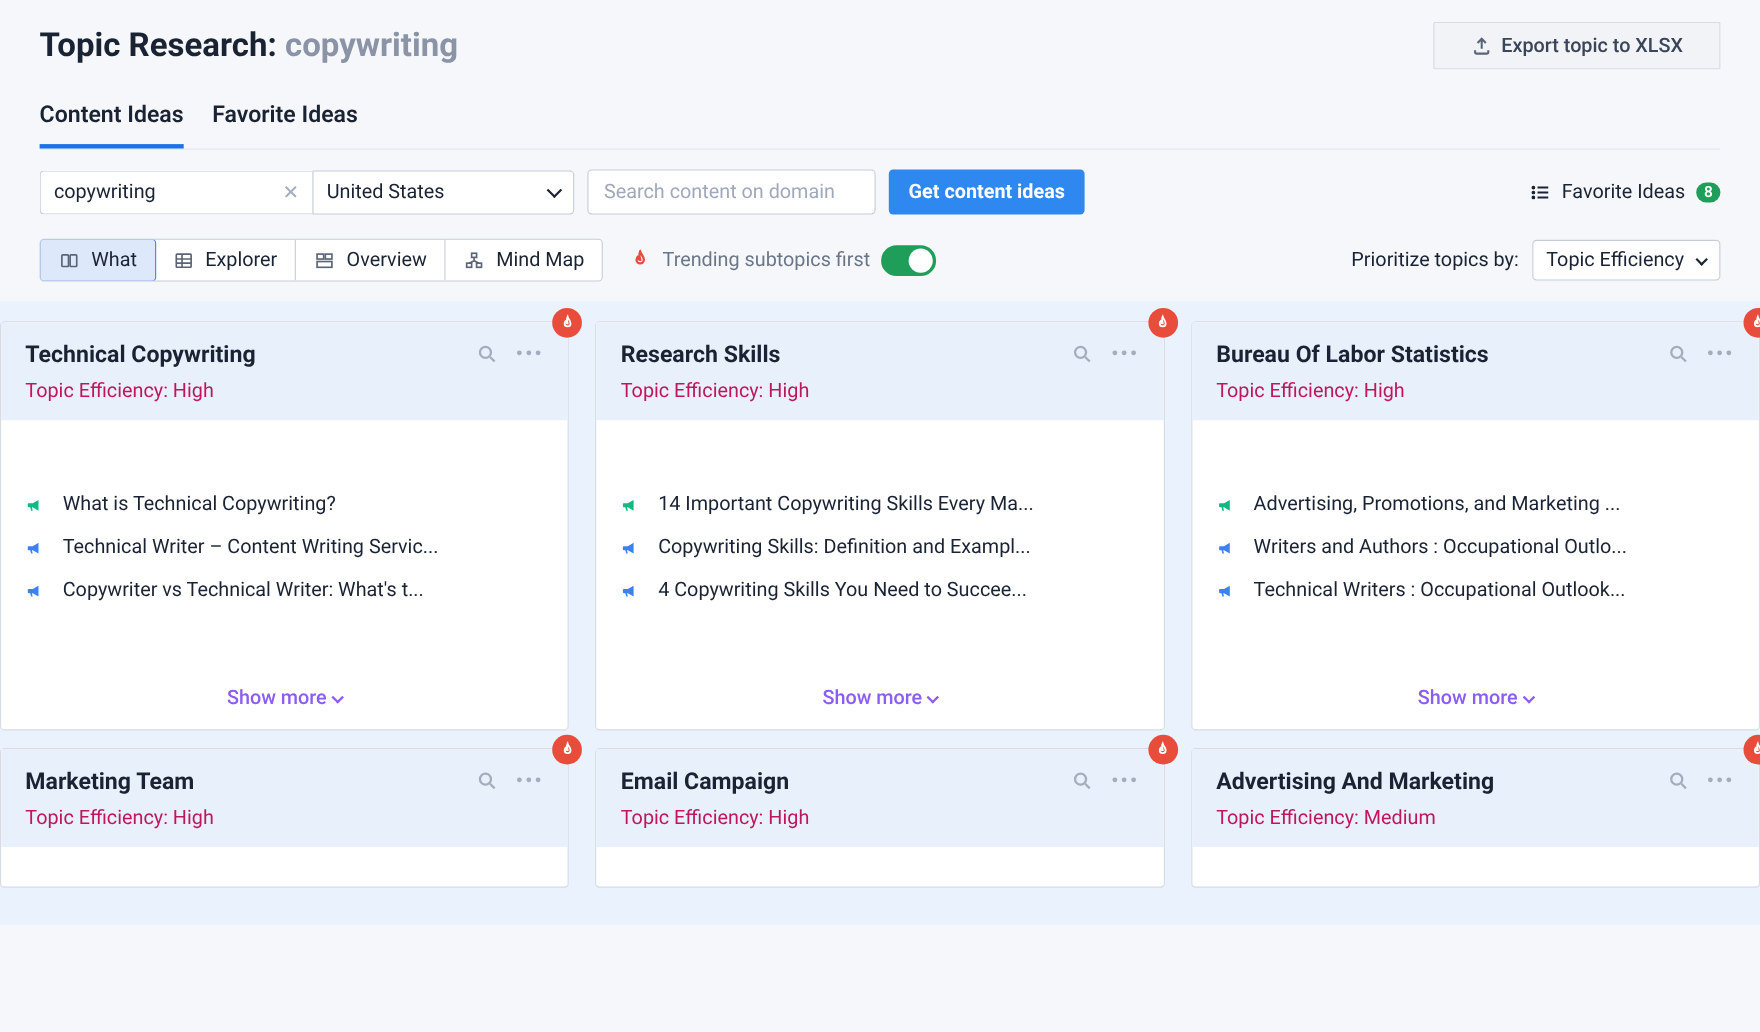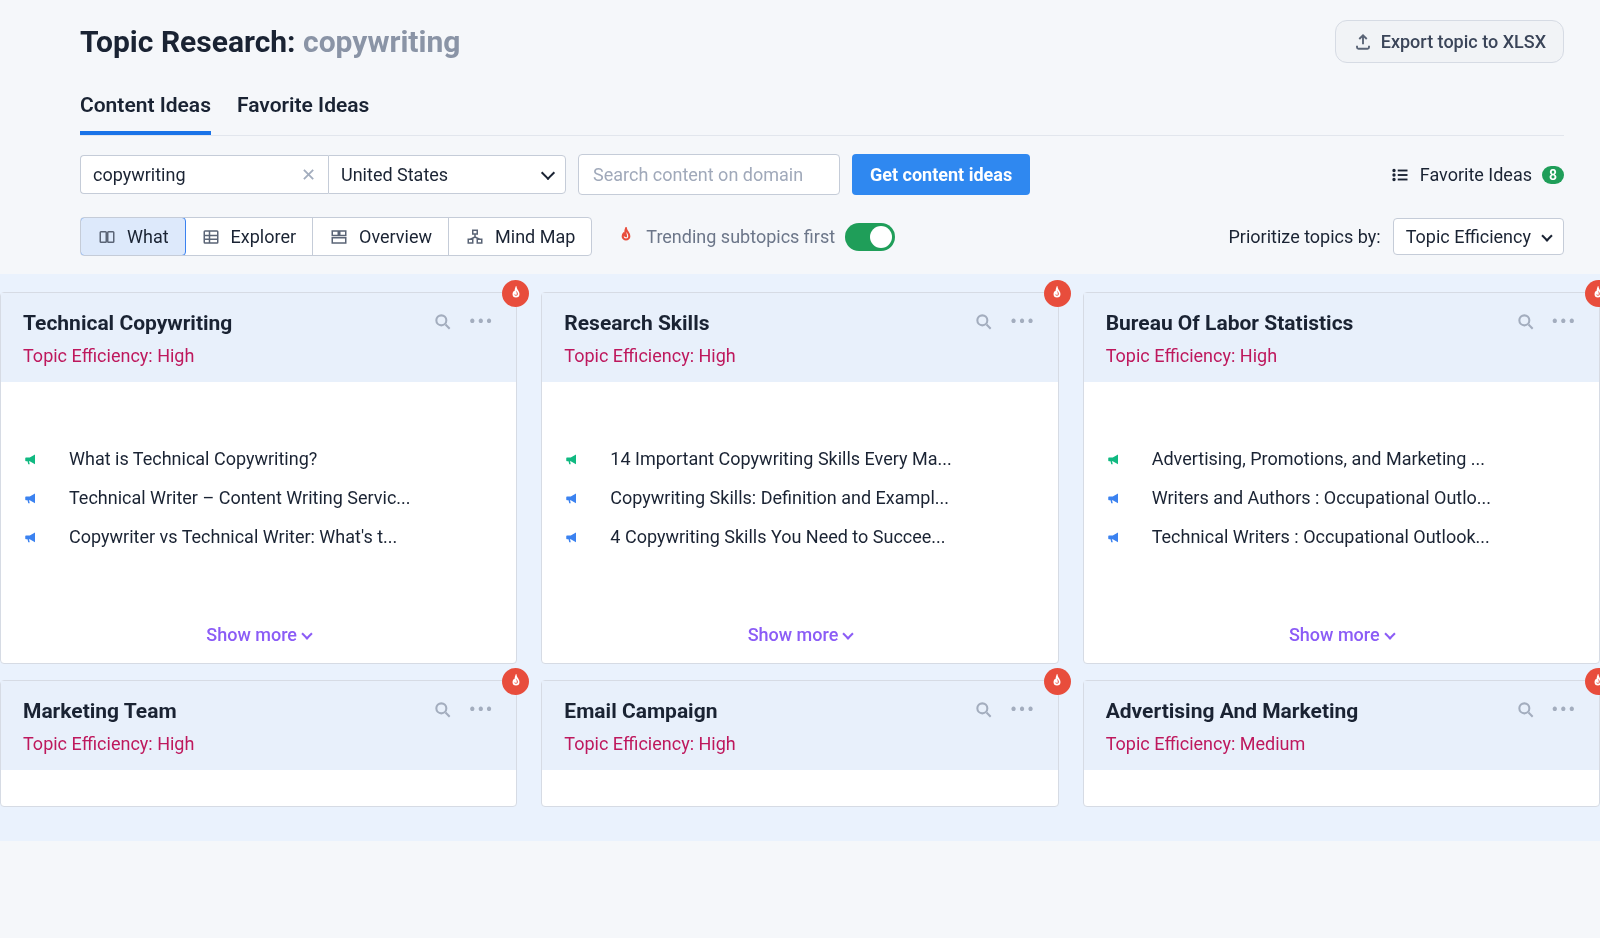--- a/index.html
+++ b/index.html
@@ -8,45 +8,44 @@
       padding: 0;
       font-family: -apple-system, BlinkMacSystemFont, "Segoe UI", Roboto, Helvetica, Arial, sans-serif;
     }
     body {
       background: #f5f7fa;
       color: #1a2333;
       padding: 0;
     }
     .container {
       padding: 20px 36px 0 36px;
-      margin-left: 44px;
     }
     .header-row {
       display: flex;
       justify-content: space-between;
       align-items: center;
       margin-bottom: 30px;
     }
     .page-title {
       font-size: 30px;
       font-weight: 700;
       color: #1a2333;
     }
     .page-title .topic {
       color: #8a94a6;
       font-weight: 700;
     }
     .export-btn {
       display: inline-flex;
       align-items: center;
       gap: 8px;
-      padding: 10px 17px;
+      padding: 10px 33px;
       background: #f1f3f6;
       border: 1px solid #d6dbe4;
-      border-radius: 12px;
+      border-radius: 1px;
       font-size: 18px;
       color: #3b4559;
       cursor: pointer;
       font-weight: 500;
     }
     .tabs {
       display: flex;
       gap: 26px;
       border-bottom: 1px solid #e2e6ed;
       margin-bottom: 18px;
@@ -301,21 +300,21 @@
       padding: 66px 22px 18px 22px;
       min-height: 230px;
     }
     .card-body.empty {
       padding: 18px 22px;
       min-height: 20px;
     }
     .card-item {
       display: flex;
       align-items: center;
-      gap: 28px;
+      gap: 16px;
       font-size: 18px;
       color: #1a2333;
       margin-bottom: 18px;
       white-space: nowrap;
       overflow: hidden;
     }
     .card-item-text {
       overflow: hidden;
       text-overflow: ellipsis;
     }

